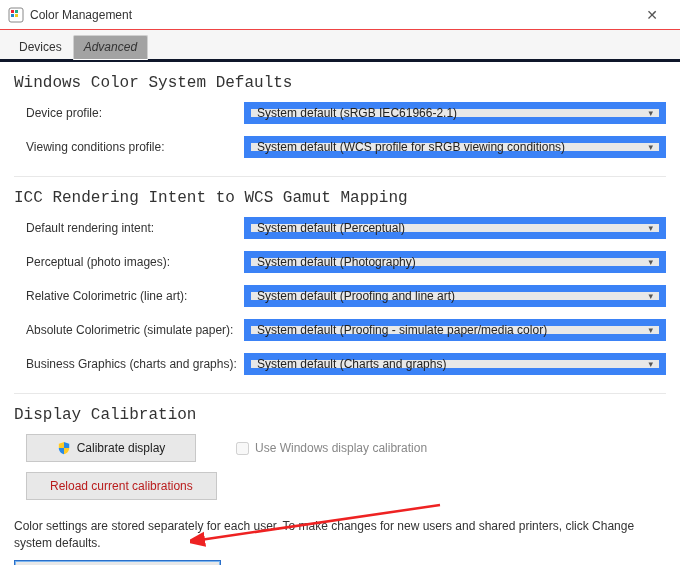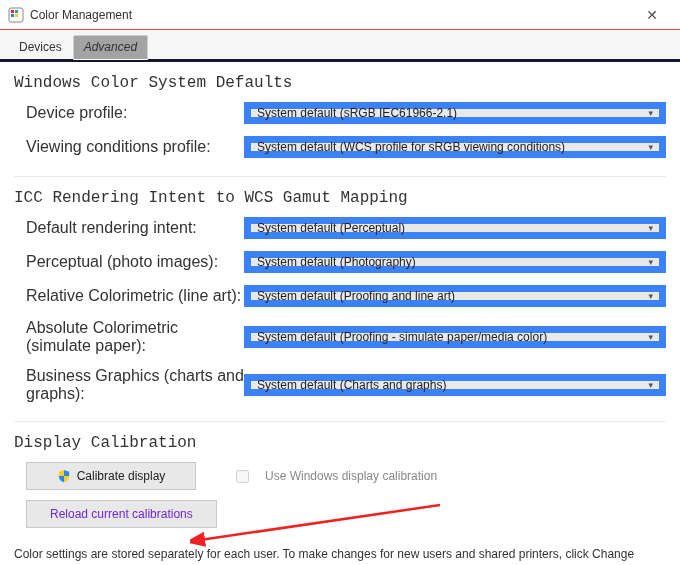--- a/index.html
+++ b/index.html
@@ -76,21 +76,21 @@
     font-family: Liberation Mono, monospace;
   }
   .row {
     display: flex;
     align-items: center;
     margin: 6px 0 12px 0;
   }
   .row label.fld {
     width: 230px;
     padding-left: 12px;
-    font-size: 16px;
+    font-size: 12px;
     color: #333;
   }
   .dropdown {
     flex: 1;
     height: 22px;
     background: #e8e8e8;
     border: 7px solid #3b82f6;
     display: flex;
     align-items: center;
     padding: 0 6px;
@@ -129,33 +129,33 @@
     display: inline-flex;
     align-items: center;
     justify-content: center;
     font-size: 12px;
     color: #222;
     cursor: pointer;
     padding: 0 23px;
     gap: 6px;
   }
   .btn.disabled {
-    color: #6d28d9;
+    color: #b91c1c;
     cursor: default;
     text-align: center;
   }
   .btn.highlight {
     border: 1px solid #2a6fc9;
     box-shadow: 0 0 0 1px #7ab5f0 inset;
     min-width: 0;
   }
   .chk {
     display: inline-flex;
     align-items: center;
-    gap: 16px;
+    gap: 6px;
     color: #888;
     font-size: 12px;
   }
   .chk input { margin: 0; }
   .footer-note {
     font-size: 12px;
     color: #333;
     margin: 14px 0 8px 0;
     line-height: 1.4;
   }

